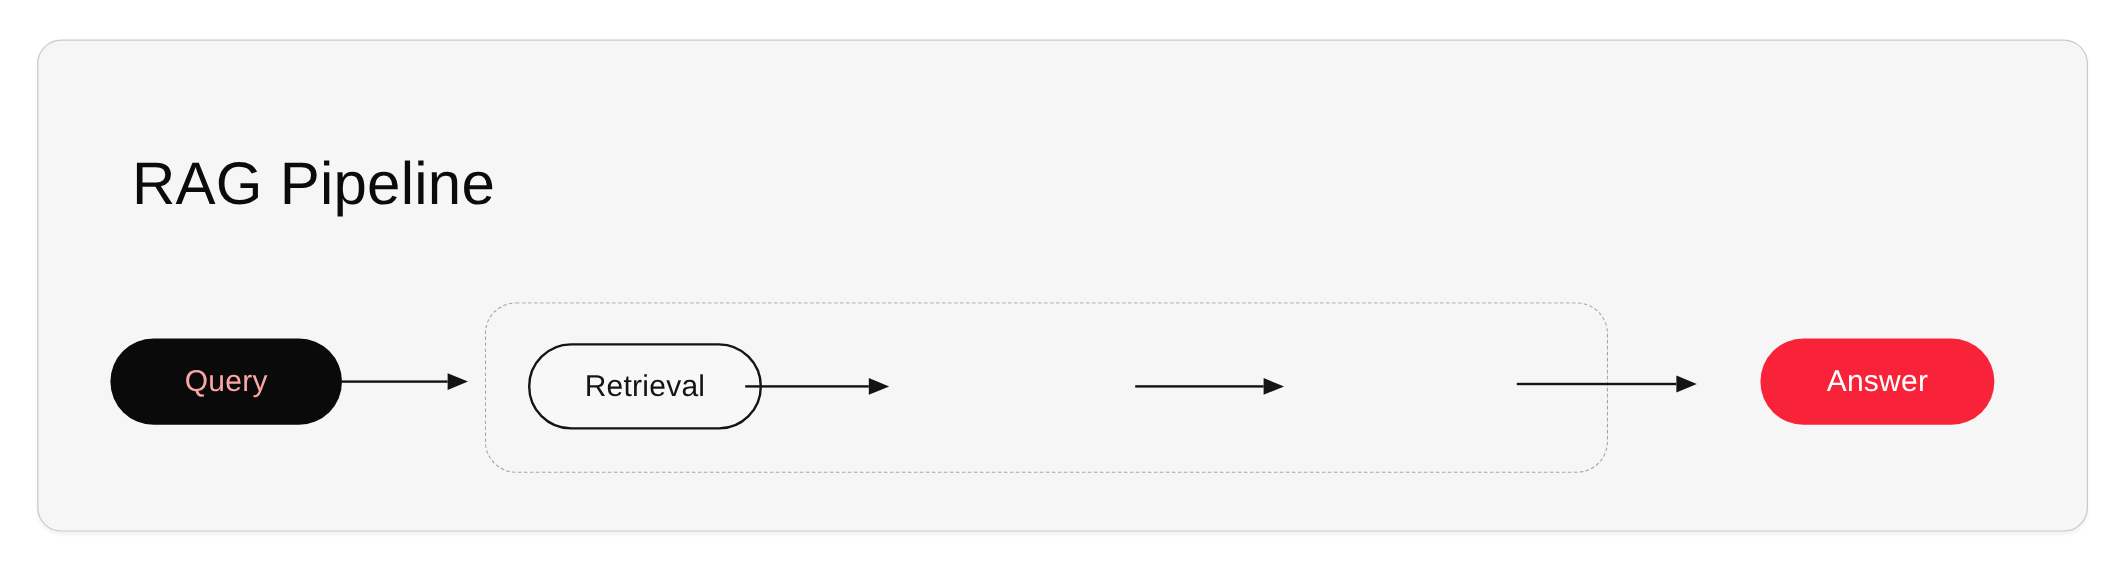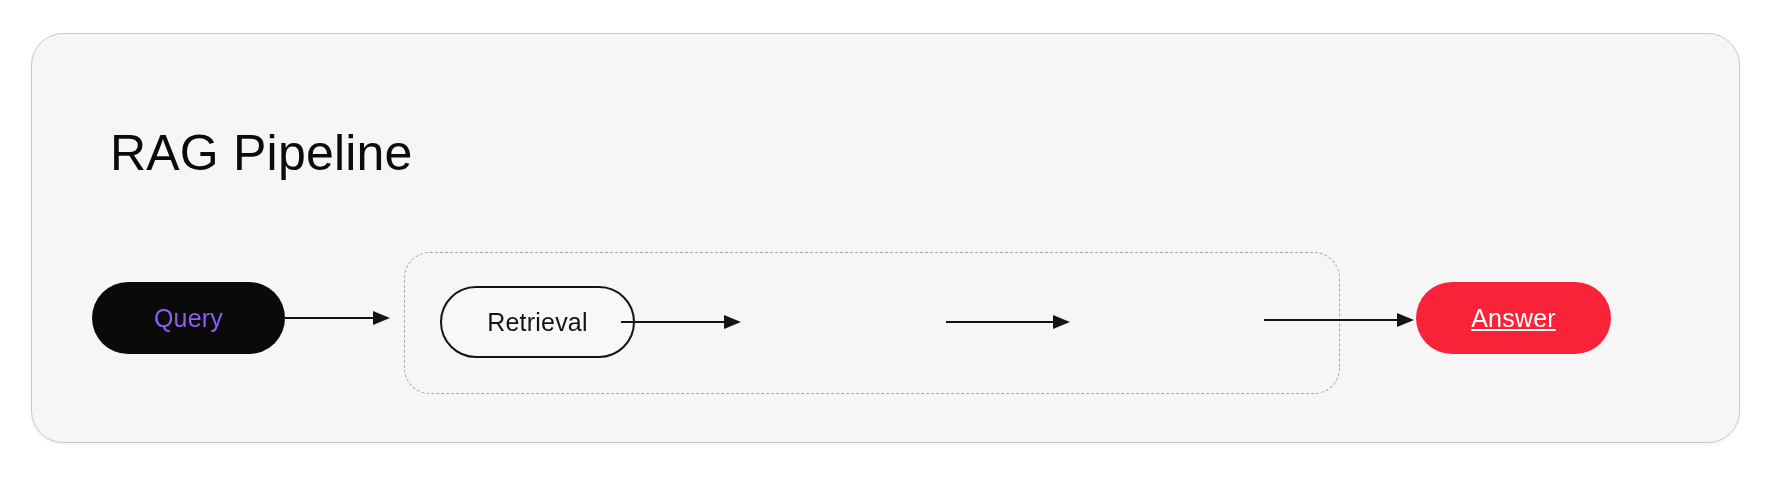--- a/index.html
+++ b/index.html
@@ -16,21 +16,21 @@
     overflow: hidden;
   }
   .card {
     position: absolute;
     left: 31px;
     top: 33px;
     width: 1709px;
     height: 410px;
     background: #f6f6f6;
     border: 1.5px solid #c9c9c9;
-    border-radius: 32px;
+    border-radius: 20px;
     box-sizing: border-box;
     box-shadow: 0 2px 3px rgba(0,0,0,0.05);
   }
   .title {
     position: absolute;
     left: 78px;
     top: 92px;
     font-size: 50px;
     line-height: 54px;
     font-weight: 500;
@@ -55,36 +55,36 @@
     display: flex;
     align-items: center;
     justify-content: center;
     font-size: 25px;
     letter-spacing: 0.2px;
     box-sizing: border-box;
     white-space: nowrap;
   }
   .node-filled-black {
     background: #0a0a0a;
-    color: #8b5cf6;
+    color: #fca5a5;
   }
   .node-outlined {
     background: #f8f8f8;
     color: #141414;
     border: 2px solid #141414;
   }
   .node-filled-red {
     background: #f92339;
     color: #ffffff;
   }
   .node-query      { left: 60px;   top: 248px; width: 193px; }
   .node-retrieval  { left: 408px;  top: 252px; width: 195px; }
   .node-reranking  { left: 718px;  top: 252px; width: 194px; }
   .node-generation { left: 1043px; top: 252px; width: 187px; }
-  .node-answer     { left: 1384px; top: 248px; width: 195px; text-decoration: underline; }
+  .node-answer     { left: 1435px; top: 248px; width: 195px; }
   .arrow {
     position: absolute;
     height: 2px;
     background: #141414;
   }
   .arrow::after {
     content: "";
     position: absolute;
     right: -17px;
     top: -6px;

